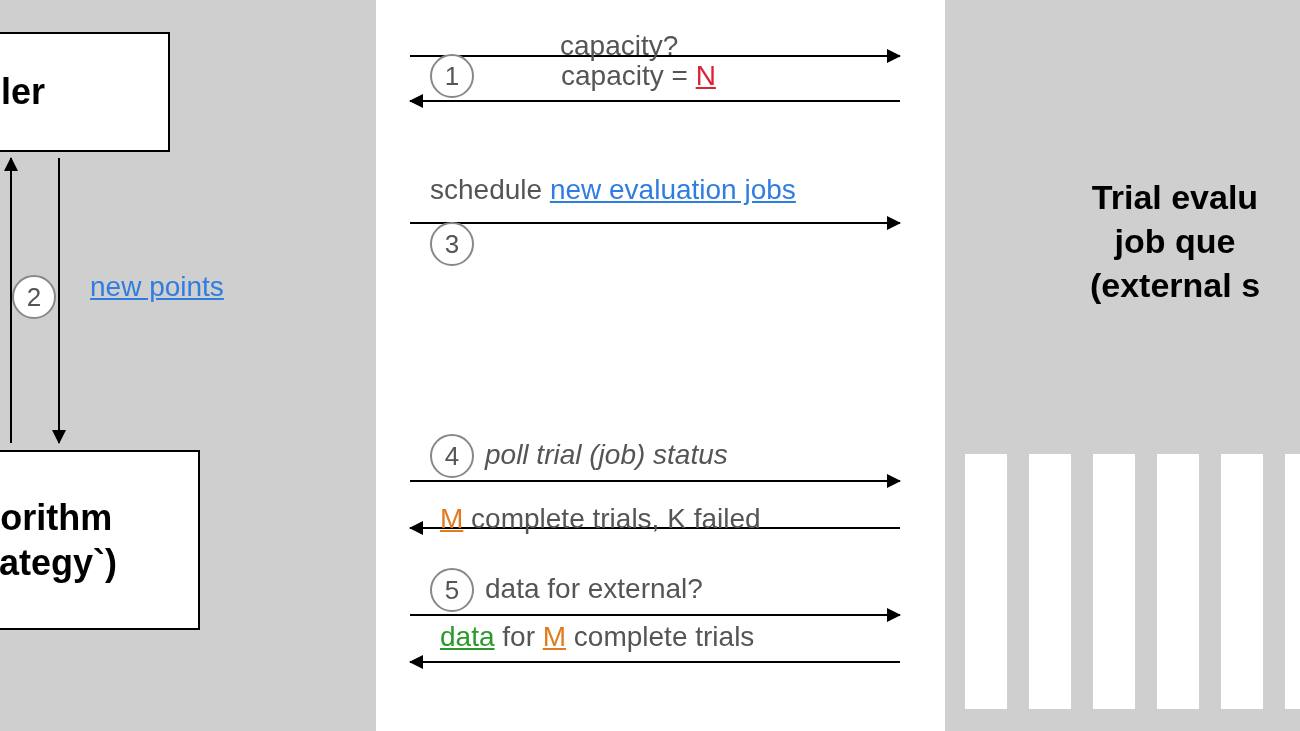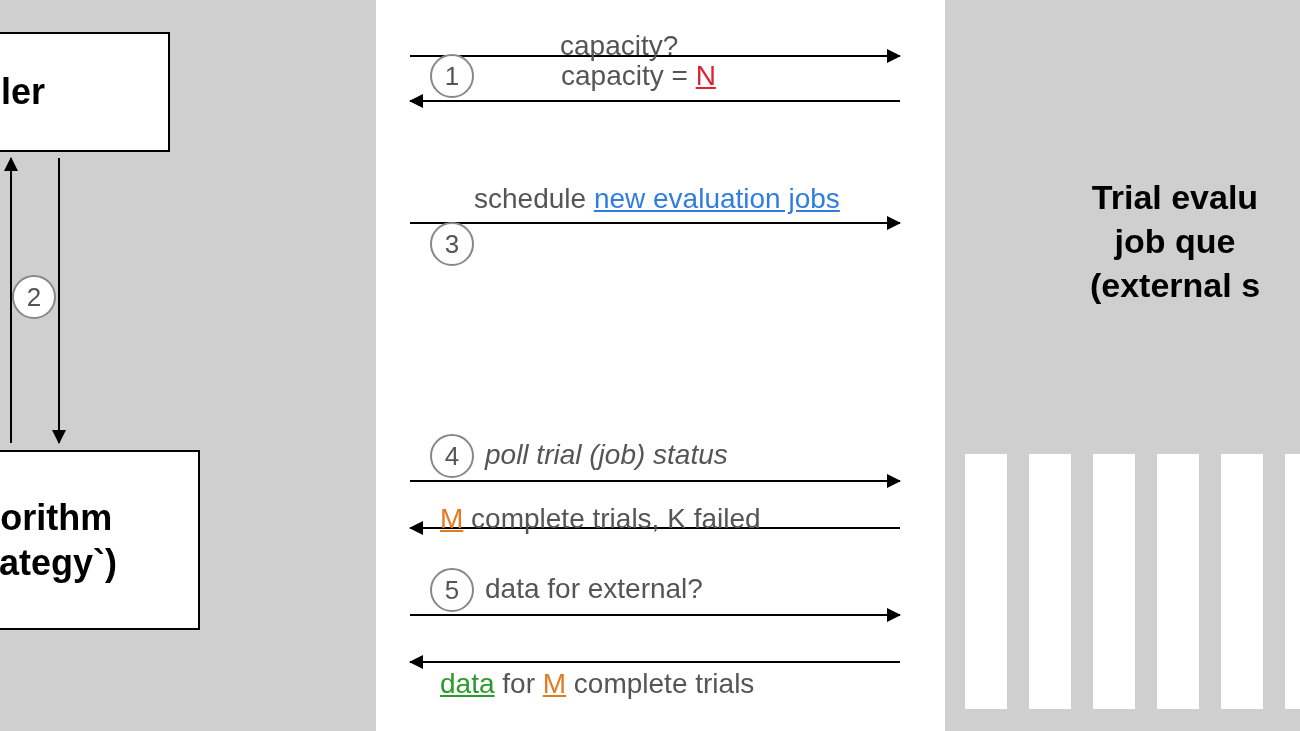--- a/index.html
+++ b/index.html
@@ -182,20 +182,23 @@
     <span class="txt">tion Algorithm</span>
     <span class="txt">ationStrategy`)</span>
   </div>
 
   <div class="arrow arrow-v up" style="left:170px; top:158px; height:285px;"></div>
   <div class="arrow arrow-v down" style="left:218px; top:158px; height:285px;"></div>
   <div class="circle" style="left:172px; top:275px;">
     <span>2</span>
   </div>
   <div class="side-label" style="left:250px; top:268px;">
+    <div>
+      <span class="link">new points</span>
+    </div>
   </div>
 </div>
 
 <div class="panel panel-right"></div>
 <div class="right-title">
   <div>Trial evalu</div>
   <div>job que</div>
   <div>(external s</div>
 </div>
 <div class="queue-bars">
@@ -210,21 +213,21 @@
 <div class="label" style="left:560px; top:22px;margin-top:8px;">capacity?</div>
 <div class="arrow arrow-h right" style="left:410px; top:55px; width:490px;"></div>
 <div class="circle" style="left:430px; top:54px;">
   <span>1</span>
 </div>
 <div class="label" style="left:561px; top:60px;">
   <span>capacity = </span><span class="redN">N</span>
 </div>
 <div class="arrow arrow-h left" style="left:410px; top:100px; width:490px;"></div>
 
-<div class="label" style="left:430px; top:183px;margin-left:44px;">
+<div class="label" style="left:430px; top:174px;">
   <span>schedule </span><span class="link">new evaluation jobs</span>
 </div>
 <div class="arrow arrow-h right" style="left:410px; top:222px; width:490px;"></div>
 <div class="circle" style="left:430px; top:222px;">
   <span>3</span>
 </div>
 
 <div class="circle" style="left:430px; top:434px;">
   <span>4</span>
 </div>
@@ -233,16 +236,16 @@
 <div class="label" style="left:440px; top:487px;margin-top:16px;">
   <span class="orangeM">M</span><span> complete trials, K failed</span>
 </div>
 <div class="arrow arrow-h left" style="left:410px; top:527px; width:490px;"></div>
 
 <div class="circle" style="left:430px; top:568px;">
   <span>5</span>
 </div>
 <div class="label" style="left:485px; top:573px;">data for external?</div>
 <div class="arrow arrow-h right" style="left:410px; top:614px; width:490px;"></div>
-<div class="label" style="left:440px; top:621px;margin-top:47px;">
+<div class="label" style="left:440px; top:621px;">
   <span class="greenD">data</span><span> for </span><span class="orangeM">M</span><span> complete trials</span>
 </div>
 <div class="arrow arrow-h left" style="left:410px; top:661px; width:490px;"></div>
 
 </body></html>

